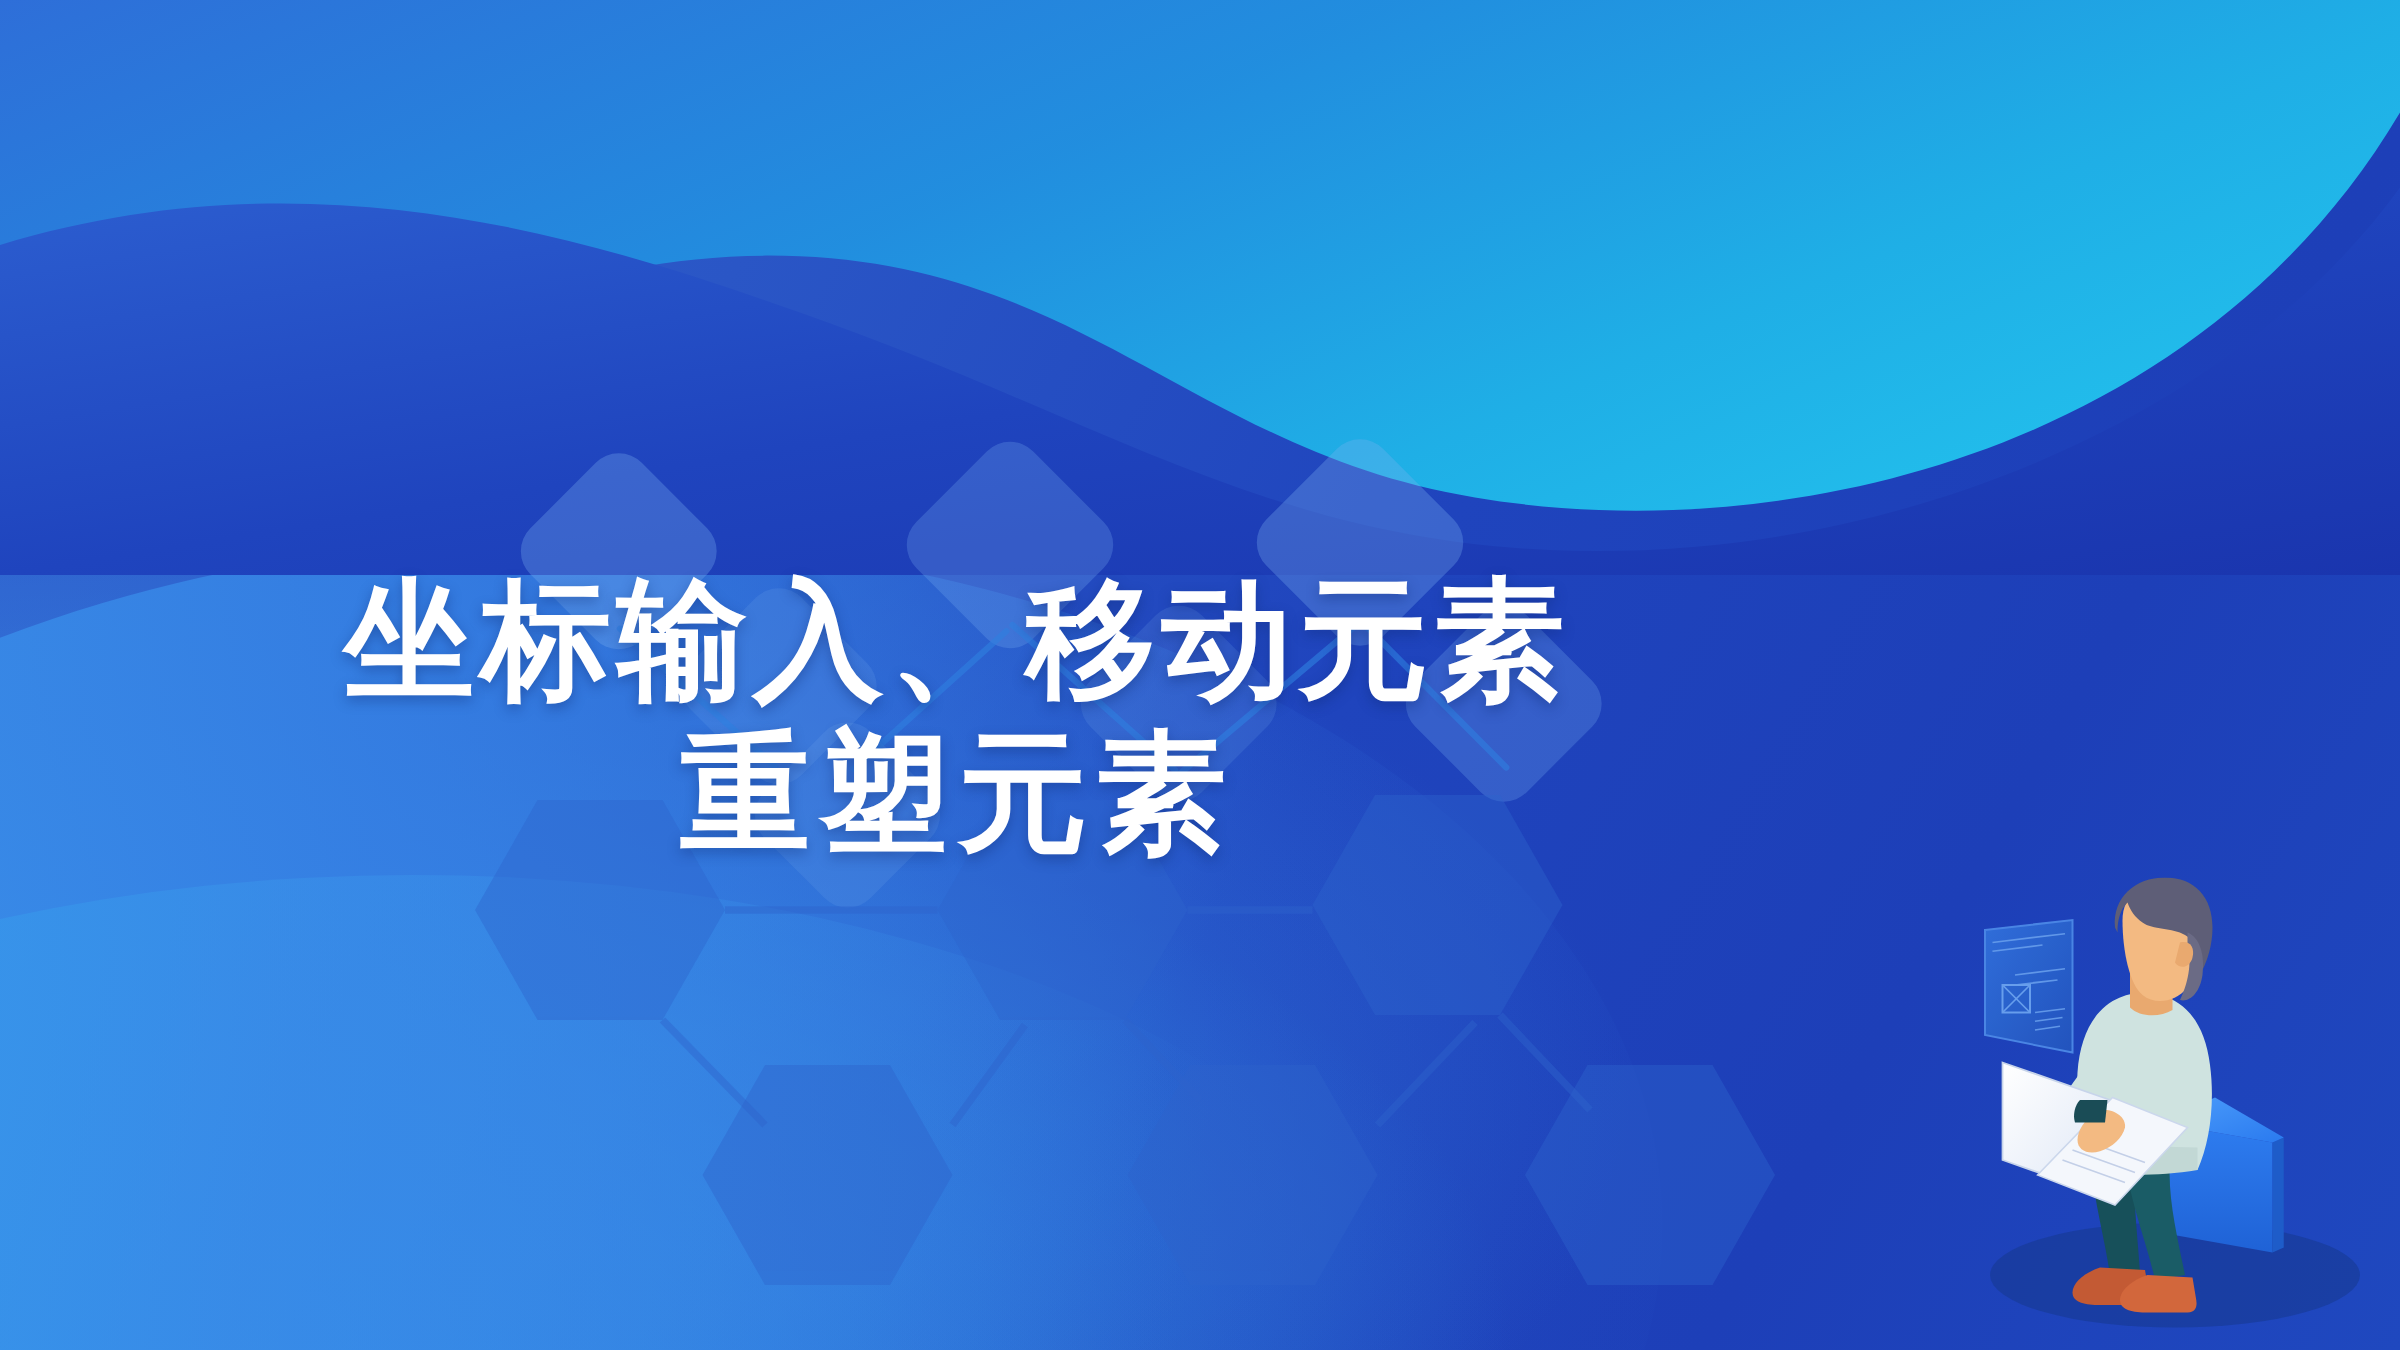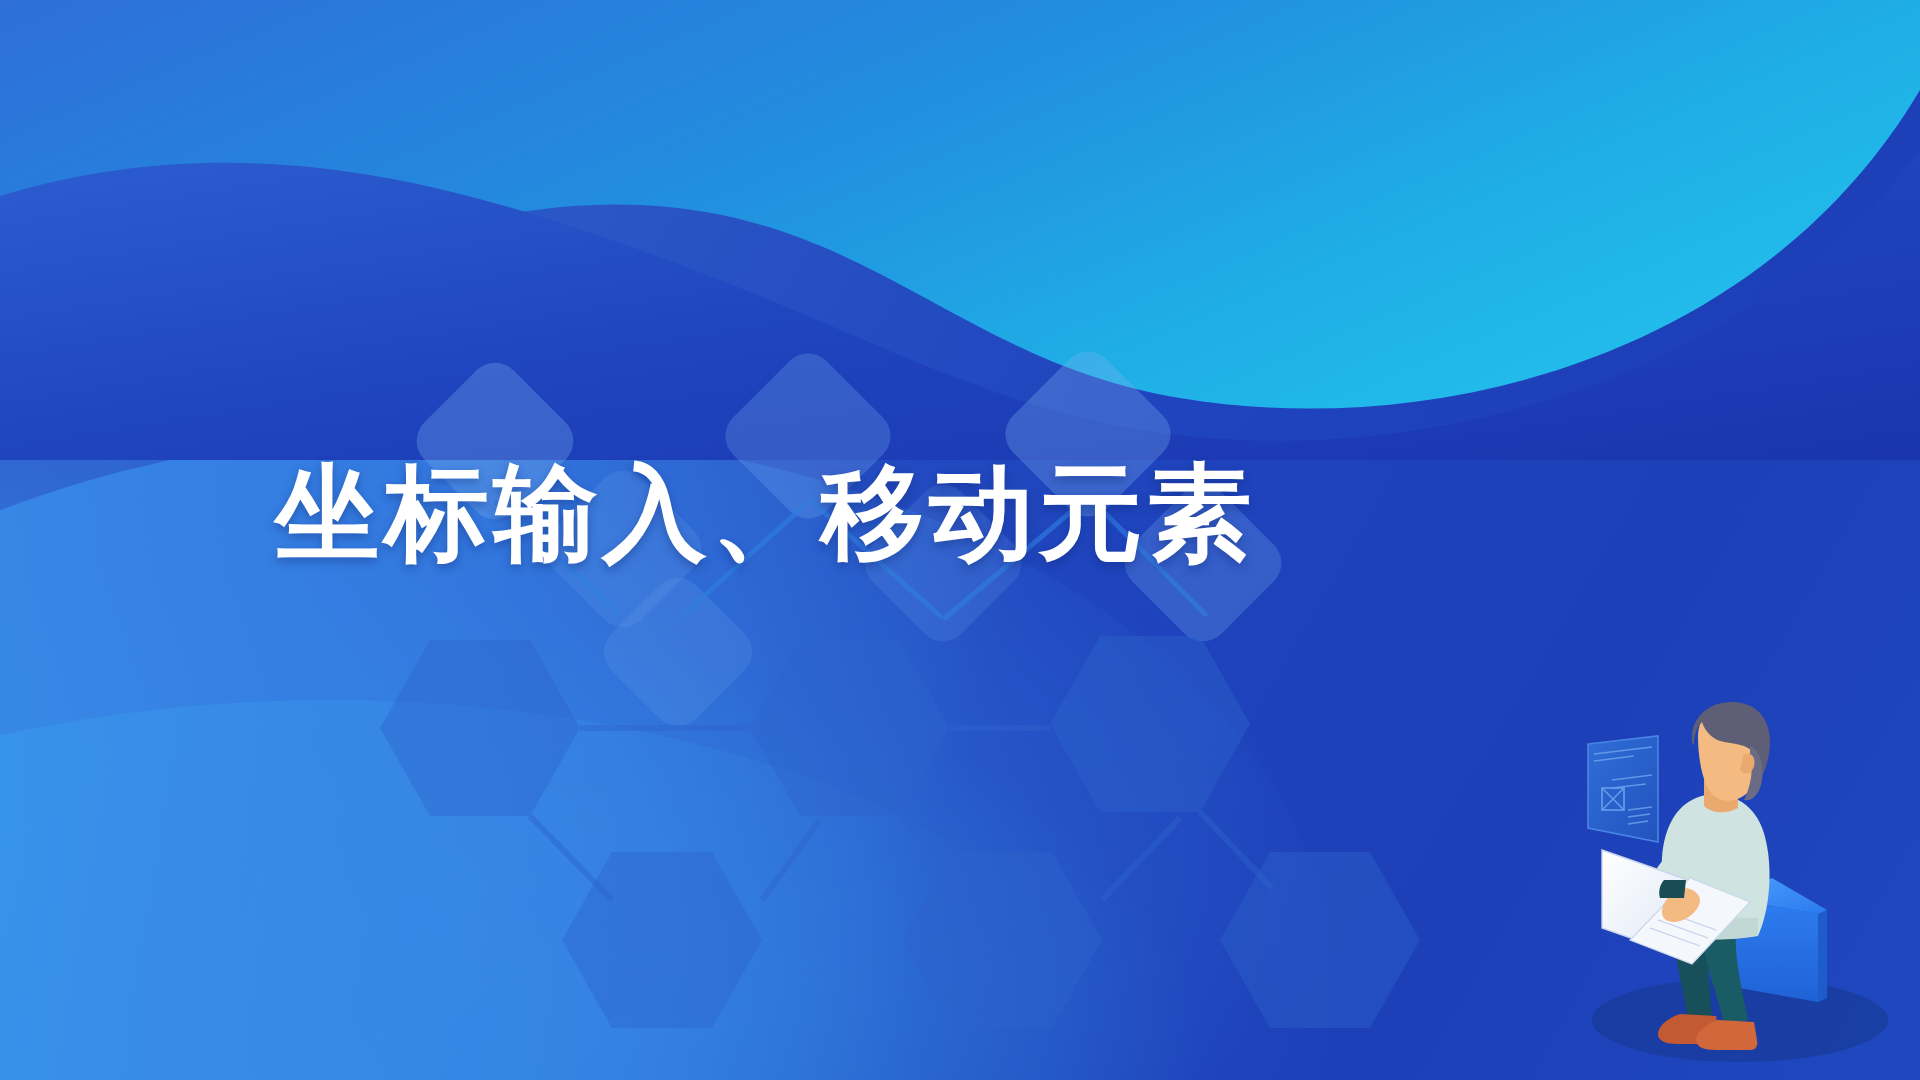--- a/index.html
+++ b/index.html
@@ -180,20 +180,21 @@
         <line x1="762" y1="900" x2="820" y2="820"></line>
         <line x1="900" y1="816" x2="960" y2="880"></line>
         <line x1="1102" y1="900" x2="1180" y2="818"></line>
         <line x1="1200" y1="812" x2="1272" y2="888"></line>
       </g>
     </svg>
   </div>
 
   <div class="title-block">
     <span class="title-line l1">坐标输入、移动元素</span>
+    <span class="title-line l2">重塑元素</span>
   </div>
 
   <div class="illustration">
     <svg width="330" height="370" viewBox="0 0 330 370" xmlns="http://www.w3.org/2000/svg">
       <defs>
         <linearGradient id="cubeG" x1="0" y1="0" x2="1" y2="1">
           <stop offset="0%" stop-color="#4C9DFB"></stop>
           <stop offset="100%" stop-color="#2A7AEF"></stop>
         </linearGradient>
         <linearGradient id="cubeSide" x1="0" y1="0" x2="0" y2="1">

